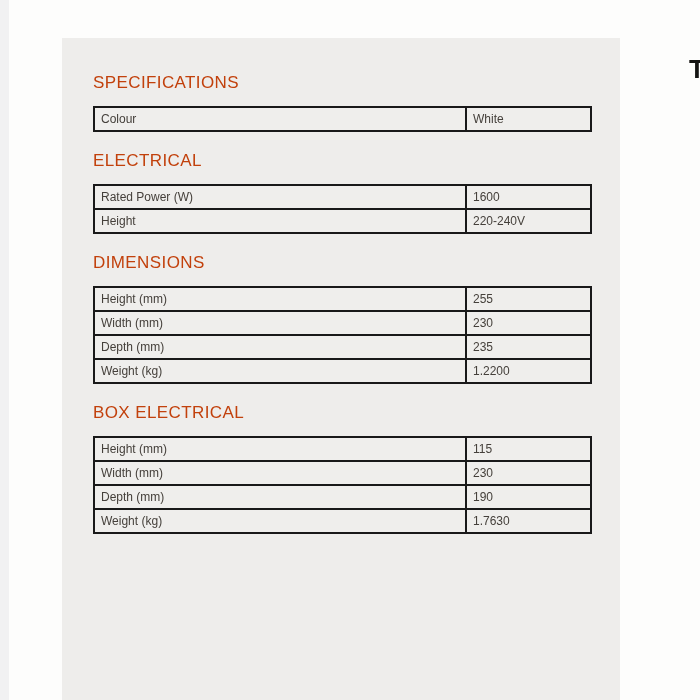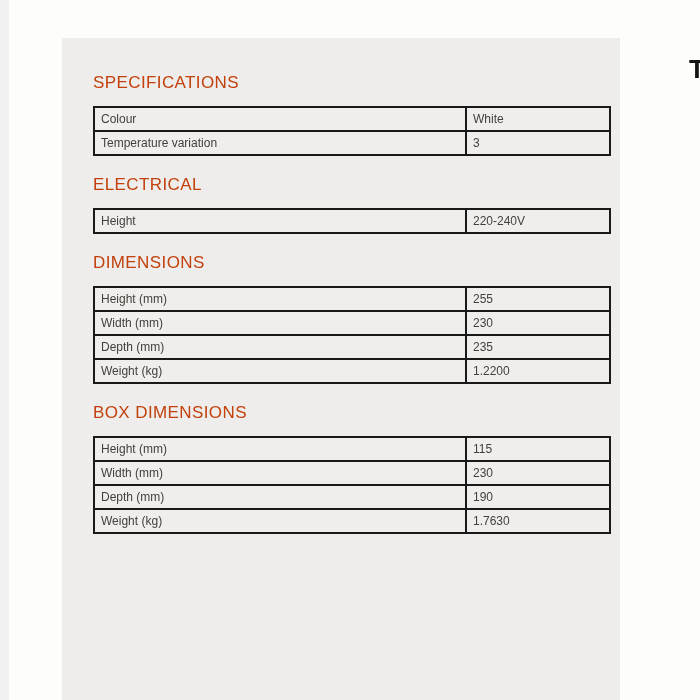--- a/index.html
+++ b/index.html
@@ -42,21 +42,21 @@
     height: 24px;
     font-size: 12px;
     color: #45403b;
     padding: 0 4px 0 6px;
     vertical-align: middle;
     background: #efeeec;
     overflow: hidden;
     white-space: nowrap;
   }
   .label-cell { width: 372px; }
-  .value-cell { width: 144px; }
+  .value-cell { width: 125px; }
   .side-heading {
     position: absolute;
     left: 689px; top: 54px;
     font-size: 26px;
     font-weight: bold;
     letter-spacing: 0.5px;
     color: #151412;
     white-space: nowrap;
   }
 </style>
@@ -69,32 +69,32 @@
   <section class="spec-section">
     <h2 class="section-title">SPECIFICATIONS</h2>
     <table class="spec-table">
       <tbody>
   <tr>
     <td class="label-cell">Colour</td>
     <td class="value-cell">White</td>
   </tr>
 
 
-  <tr>
-    <td class="label-cell">Temperature variation</td>
-    <td class="value-cell">3</td>
-  </tr>
 </tbody>
     </table>
   </section>
 
   <section class="spec-section">
     <h2 class="section-title">ELECTRICAL</h2>
     <table class="spec-table">
       <tbody>
+  <tr>
+    <td class="label-cell">Rated Power (W)</td>
+    <td class="value-cell">1600</td>
+  </tr>
 
   <tr>
     <td class="label-cell">Height</td>
     <td class="value-cell">220-240V</td>
   </tr>
 
 
 </tbody>
     </table>
   </section>
@@ -120,21 +120,21 @@
 
   <tr>
     <td class="label-cell">Weight (kg)</td>
     <td class="value-cell">1.2200</td>
   </tr>
 </tbody>
     </table>
   </section>
 
   <section class="spec-section">
-    <h2 class="section-title">BOX DIMENSIONS</h2>
+    <h2 class="section-title">BOX ELECTRICAL</h2>
     <table class="spec-table">
       <tbody>
   <tr>
     <td class="label-cell">Height (mm)</td>
     <td class="value-cell">115</td>
   </tr>
 
   <tr>
     <td class="label-cell">Width (mm)</td>
     <td class="value-cell">230</td>

